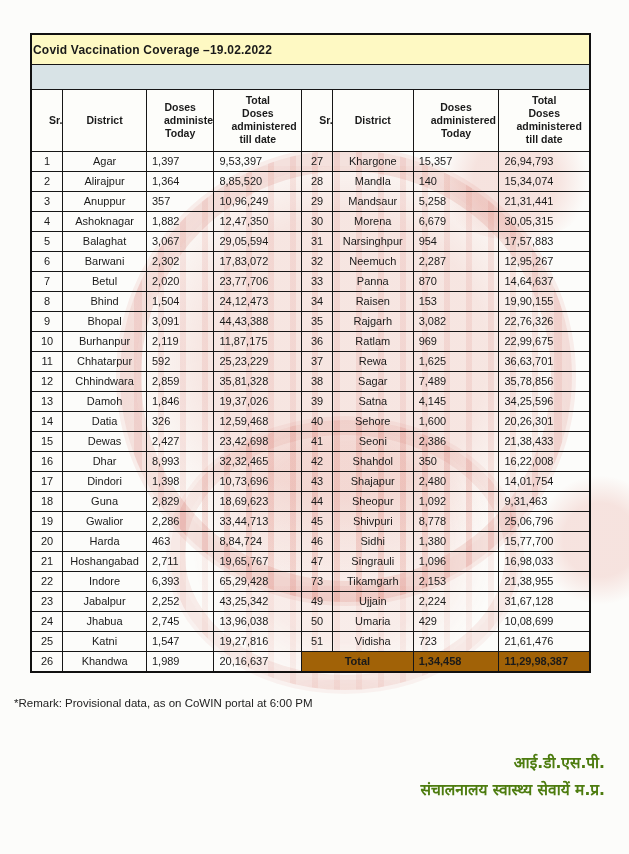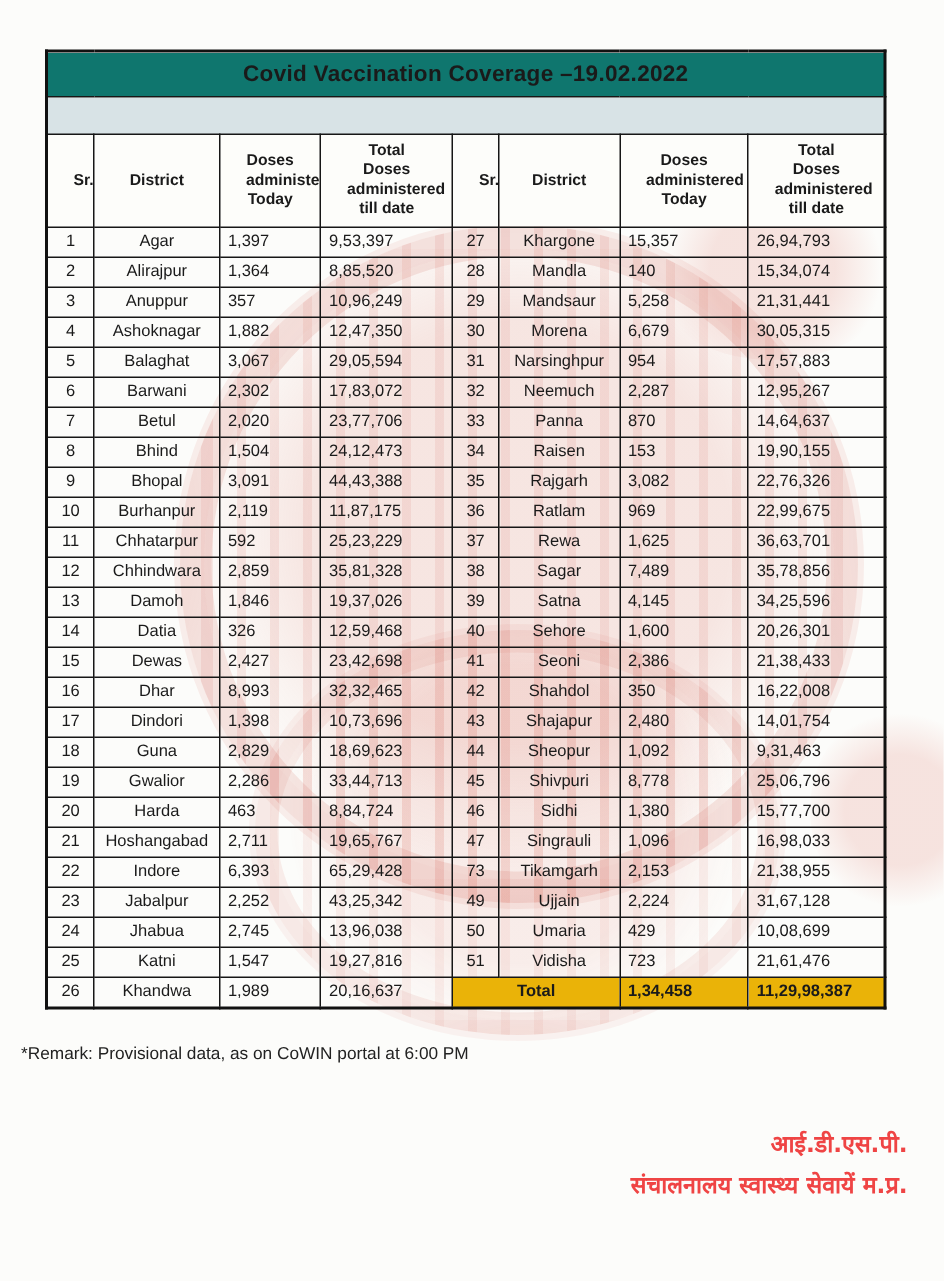--- a/index.html
+++ b/index.html
@@ -25,39 +25,39 @@
     background:radial-gradient(circle, rgba(215,95,80,.16) 0 40%, rgba(215,95,80,0) 70%);
   }
   
   table{
     position:relative;z-index:1;
     width:100%;border-collapse:collapse;table-layout:fixed;
     border:2px solid #111;
   }
   th,td{border:1px solid #161616;overflow:hidden;white-space:nowrap;}
   .title-row td{
-    background:#0f766e;text-align:center;font-weight:bold;
-    font-size:15px;height:27px;letter-spacing:.2px;
+    background:#fef9c3;text-align:left;font-weight:bold;
+    font-size:12px;height:27px;letter-spacing:.2px;
   }
   .spacer-row td{background:#d8e3e6;height:22px;}
   thead th.colhead{
     background:#fdfdfa;font-size:10.5px;font-weight:bold;
     padding:4px 17px;white-space:normal;line-height:1.25;vertical-align:middle;
   }
   tbody td{font-size:11px;height:17px;padding:1px 5px;background:transparent;}
   .c-sr{text-align:center;padding:1px 2px;}
   .c-dist{text-align:center;}
   .c-num{text-align:left;}
-  .total-cell{background:#eab308;font-weight:bold;margin-top:18px;}
+  .total-cell{background:#a16207;font-weight:bold;margin-top:18px;}
   
   .remark{position:absolute;left:14px;top:697px;font-size:11.5px;color:#222;z-index:1;text-align:center;}
   .signature{
     position:absolute;right:24px;top:750px;text-align:right;z-index:1;
     font-family:"DejaVu Sans","Liberation Serif",serif;
-    font-weight:bold;font-size:15.5px;line-height:1.75;color:#ef4444;
+    font-weight:bold;font-size:15.5px;line-height:1.75;color:#4d7c0f;
   }
 </style>
 </head>
 <body>
 
 <div class="wm wm-ring" style="left:120px;top:150px;width:420px;height:420px;"></div>
 <div class="wm wm-ring" style="left:170px;top:420px;width:330px;height:250px;border-width:10px;opacity:.7;"></div>
 <div class="wm wm-blob" style="left:540px;top:470px;width:120px;height:140px;"></div>
 <div class="wm wm-blob" style="left:430px;top:120px;width:170px;height:120px;"></div>
 

